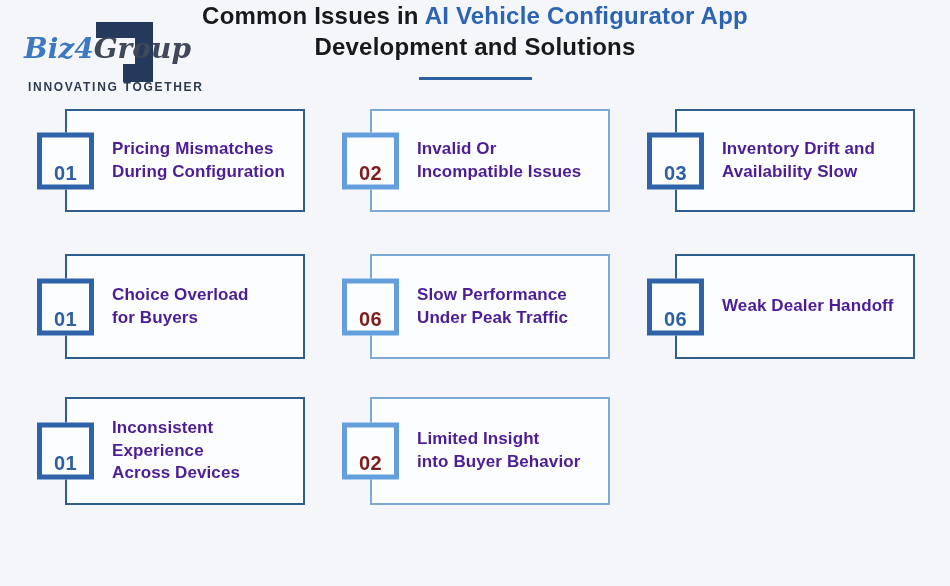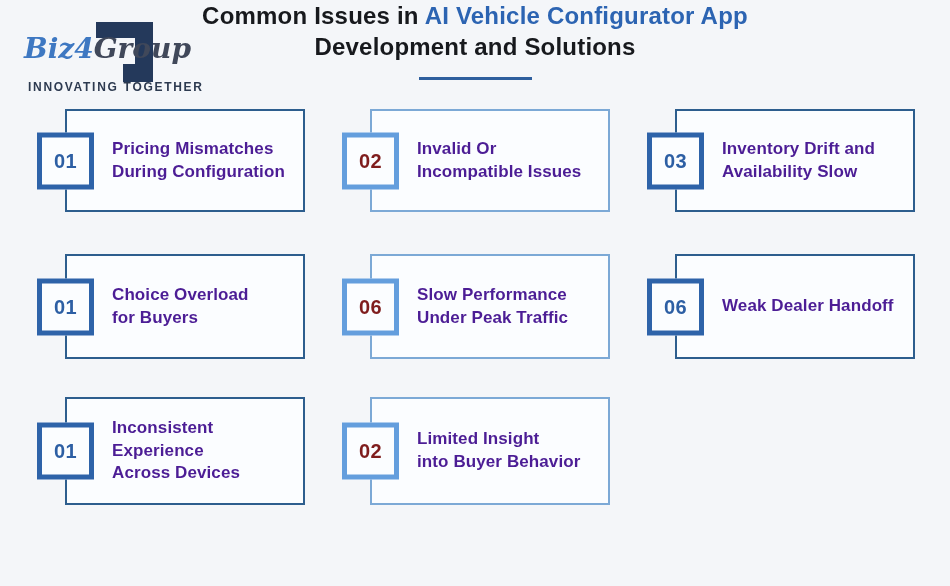--- a/index.html
+++ b/index.html
@@ -69,21 +69,21 @@
   .card-title {
     font-size: 17px; font-weight: bold;
     color: #4c1d95; line-height: 1.34;
     white-space: pre-line; letter-spacing: 0.1px;
   }
   .badge {
     position: absolute; left: -30px; top: 50%;
     transform: translateY(-50%);
     width: 57px; height: 57px;
     border: 5px solid; background: #fbfdff;
-    display: flex; align-items: center; justify-content: center;
+    display: flex; align-items: flex-end; justify-content: center;
     font-size: 20px; font-weight: bold; letter-spacing: 0.5px;
     z-index: 2;
   }
   .card.dark  { border-color: #2d5e8e; }
   .card.dark .badge { border-color: #2e63a9; color: #2d5fa4; }
   .card.light { border-color: #7ca9d6; }
   .card.light .badge { border-color: #649edd; color: #7f1d1d; }
 </style>
 </head>
 <body>

